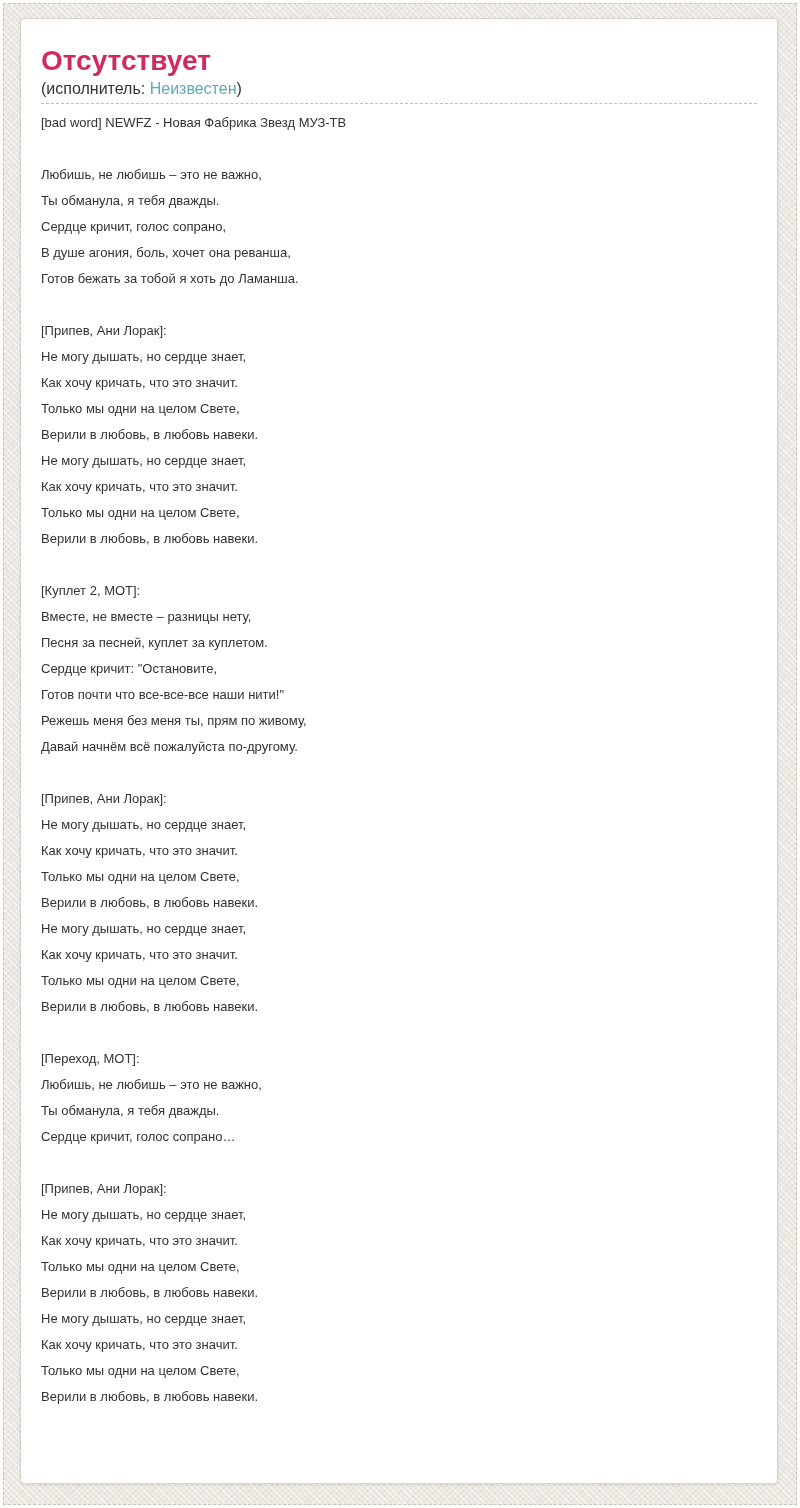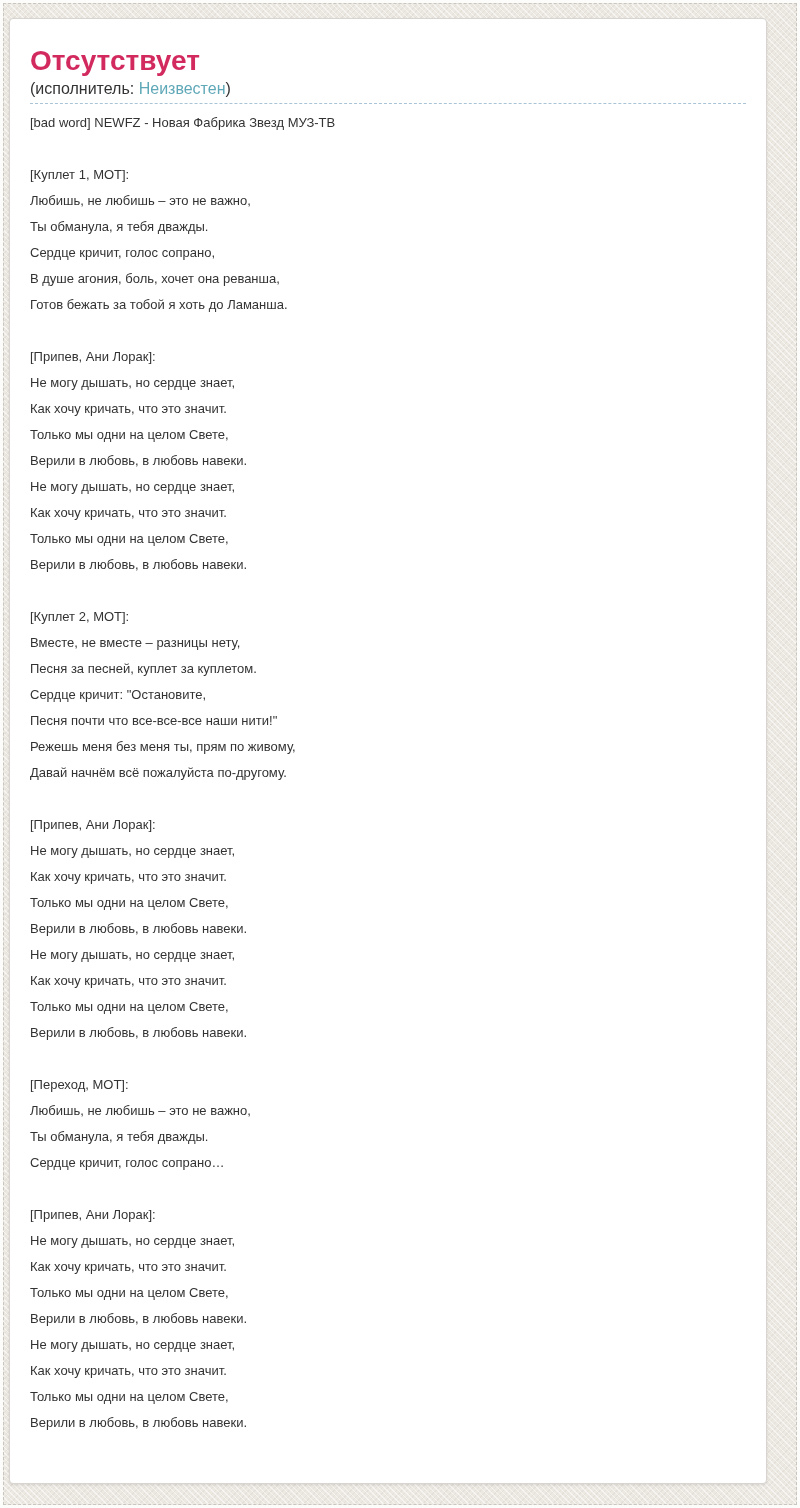--- a/index.html
+++ b/index.html
@@ -19,21 +19,21 @@
     width: 794px; height: 1502px;
     border: 1px dashed #c9c5bf;
     background-color: #ece8e2;
     background-image:
       repeating-linear-gradient(45deg, rgba(255,255,255,0.55) 0px, rgba(255,255,255,0.55) 1px, rgba(0,0,0,0) 1px, rgba(0,0,0,0) 4px),
       repeating-linear-gradient(135deg, rgba(213,207,199,0.35) 0px, rgba(213,207,199,0.35) 1px, rgba(0,0,0,0) 1px, rgba(0,0,0,0) 4px);
   }
   
   .card {
     position: absolute;
-    left: 5px; top: 14px;
+    left: 16px; top: 14px;
     width: 758px;
     height: 1466px;
     background: #ffffff;
     border: 1px solid #d8d4cf;
     border-radius: 4px;
     box-shadow: 0 1px 3px rgba(0,0,0,0.10);
     padding: 26px 20px 0 20px;
   }
   .card-header {
     border-bottom: 1px dashed #a9c4d6;
@@ -76,42 +76,41 @@
   <div class="card">
 
     <div class="card-header">
       <h1 class="song-title">Отсутствует</h1>
       <div class="artist-line"><span>(исполнитель: </span><a class="artist-link">Неизвестен</a><span>)</span></div>
     </div>
 
     <div class="lyrics">
         <div class="lyric-line">[bad word] NEWFZ - Новая Фабрика Звезд МУЗ-ТВ</div>
         <div class="lyric-line">&nbsp;</div>
-        <div class="lyric-line">[Куплет 1, МОТ]:</div>
         <div class="lyric-line">Любишь, не любишь – это не важно,</div>
         <div class="lyric-line">Ты обманула, я тебя дважды.</div>
         <div class="lyric-line">Сердце кричит, голос сопрано,</div>
         <div class="lyric-line">В душе агония, боль, хочет она реванша,</div>
         <div class="lyric-line">Готов бежать за тобой я хоть до Ламанша.</div>
         <div class="lyric-line">&nbsp;</div>
         <div class="lyric-line">[Припев, Ани Лорак]:</div>
         <div class="lyric-line">Не могу дышать, но сердце знает,</div>
         <div class="lyric-line">Как хочу кричать, что это значит.</div>
         <div class="lyric-line">Только мы одни на целом Свете,</div>
         <div class="lyric-line">Верили в любовь, в любовь навеки.</div>
         <div class="lyric-line">Не могу дышать, но сердце знает,</div>
         <div class="lyric-line">Как хочу кричать, что это значит.</div>
         <div class="lyric-line">Только мы одни на целом Свете,</div>
         <div class="lyric-line">Верили в любовь, в любовь навеки.</div>
         <div class="lyric-line">&nbsp;</div>
         <div class="lyric-line">[Куплет 2, МОТ]:</div>
         <div class="lyric-line">Вместе, не вместе – разницы нету,</div>
         <div class="lyric-line">Песня за песней, куплет за куплетом.</div>
         <div class="lyric-line">Сердце кричит: "Остановите,</div>
-        <div class="lyric-line">Песня почти что все-все-все наши нити!"</div>
+        <div class="lyric-line">Готов почти что все-все-все наши нити!"</div>
         <div class="lyric-line">Режешь меня без меня ты, прям по живому,</div>
         <div class="lyric-line">Давай начнём всё пожалуйста по-другому.</div>
         <div class="lyric-line">&nbsp;</div>
         <div class="lyric-line">[Припев, Ани Лорак]:</div>
         <div class="lyric-line">Не могу дышать, но сердце знает,</div>
         <div class="lyric-line">Как хочу кричать, что это значит.</div>
         <div class="lyric-line">Только мы одни на целом Свете,</div>
         <div class="lyric-line">Верили в любовь, в любовь навеки.</div>
         <div class="lyric-line">Не могу дышать, но сердце знает,</div>
         <div class="lyric-line">Как хочу кричать, что это значит.</div>

